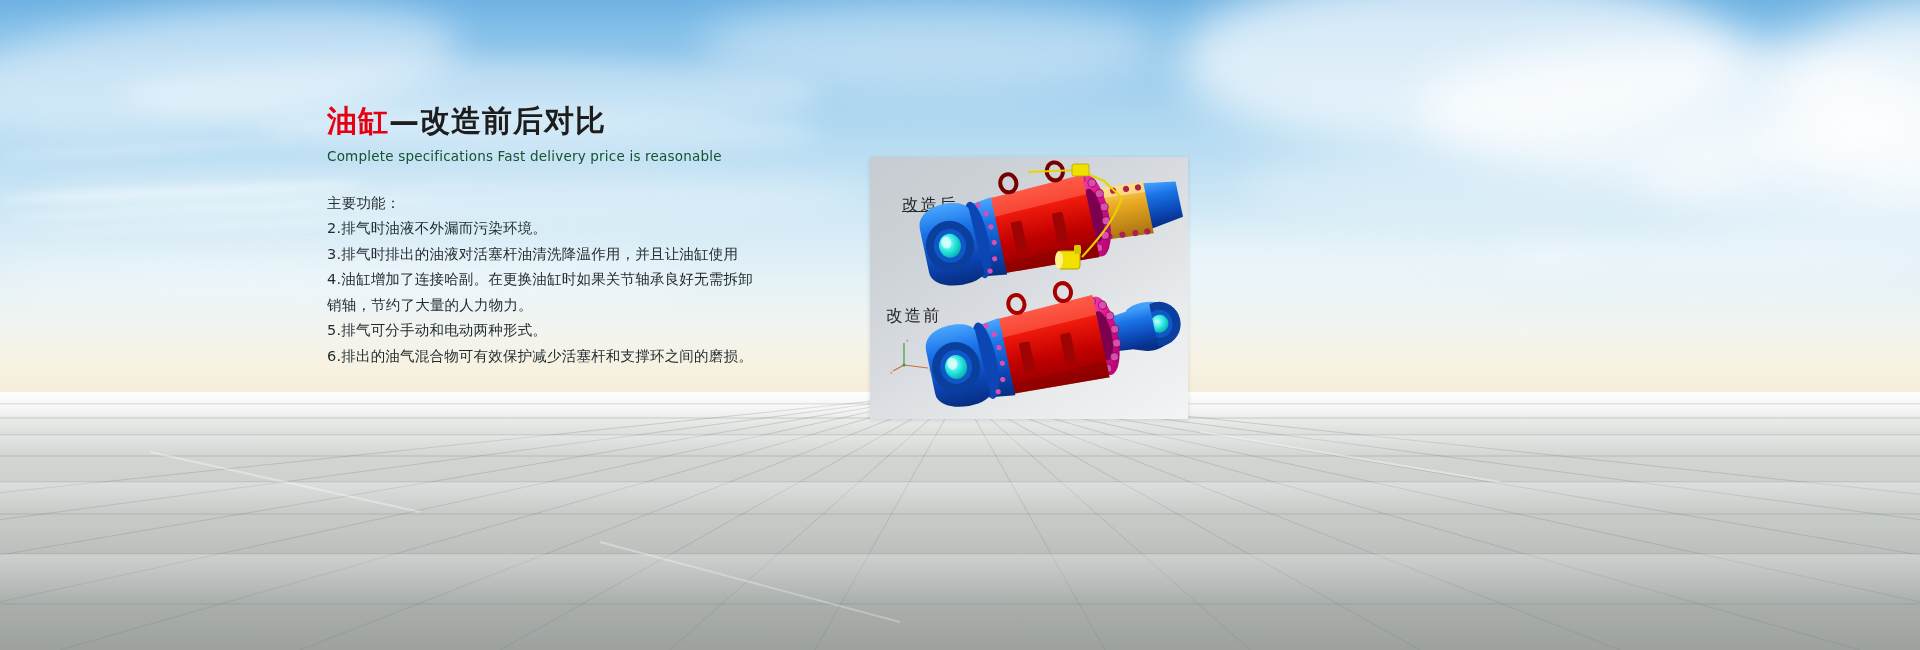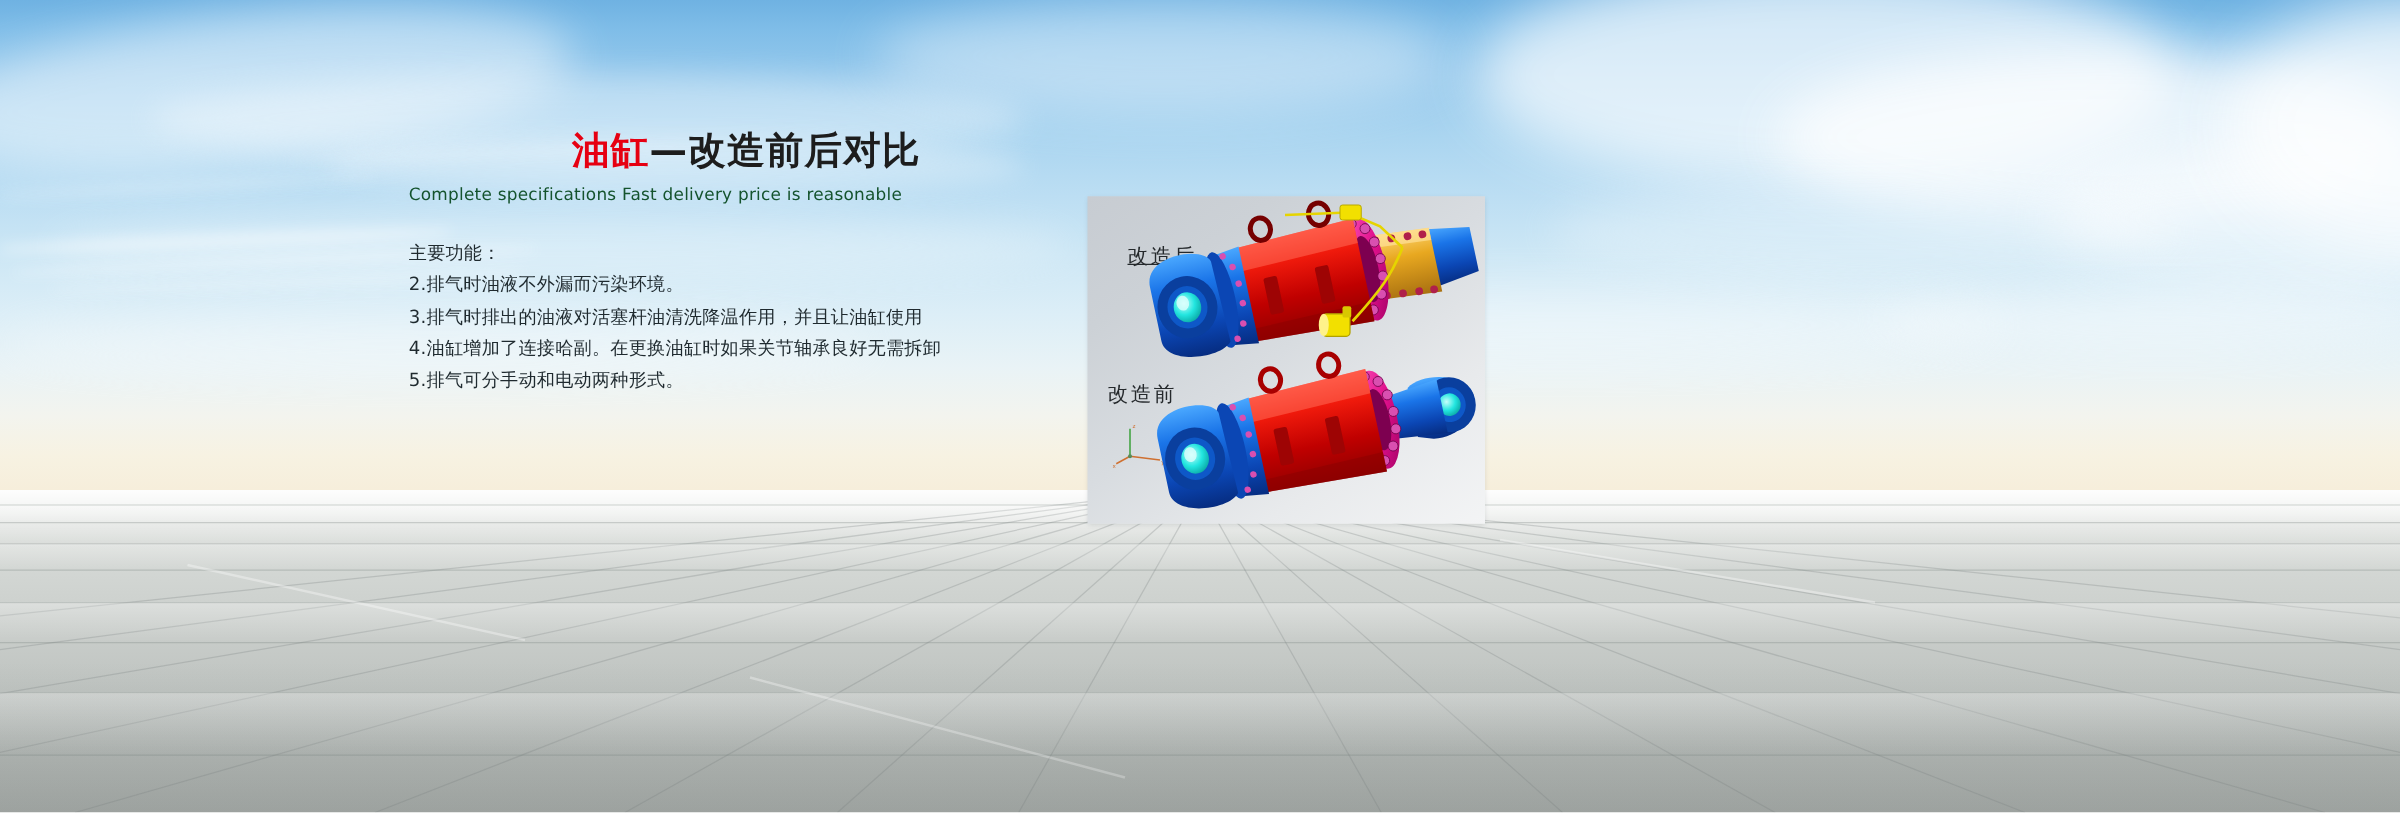--- a/index.html
+++ b/index.html
@@ -112,21 +112,20 @@
   }
   .headline {
     font-family: "DejaVu Sans", "Liberation Sans", sans-serif;
     font-size: 30px;
     font-weight: 700;
     letter-spacing: 1px;
     color: #1d1d1d;
     line-height: 1.15;
     margin: 0;
     white-space: nowrap;
-    text-align: center;
   }
   .headline .hl-red { color: #e60012; }
   .subhead {
     margin: 9px 0 0 0;
     font-size: 13.5px;
     color: #14532d;
     letter-spacing: .2px;
     font-weight: 400;
     white-space: nowrap;
   }
@@ -257,21 +256,23 @@
       <span class="hl-red">油缸</span><span>—改造前后对比</span>
     </h1>
 
     <p class="subhead">Complete specifications Fast delivery price is reasonable</p>
 
     <div class="body-block">
       <div class="body-line">主要功能：</div>
       <div class="body-line">2.排气时油液不外漏而污染环境。</div>
       <div class="body-line">3.排气时排出的油液对活塞杆油清洗降温作用，并且让油缸使用</div>
       <div class="body-line">4.油缸增加了连接哈副。在更换油缸时如果关节轴承良好无需拆卸</div>
+      <div class="body-line">销轴，节约了大量的人力物力。</div>
       <div class="body-line">5.排气可分手动和电动两种形式。</div>
+      <div class="body-line">6.排出的油气混合物可有效保护减少活塞杆和支撑环之间的磨损。</div>
     </div>
   </div>
 
   <div class="panel">
 
     <div class="panel-label label-after">改造后</div>
     <div class="panel-label label-before">改造前</div>
 
     <svg class="axis-gizmo" viewBox="0 0 44 40">
       <line x1="14" y1="30" x2="14" y2="8" stroke="#3aa03a" stroke-width="1.2"></line>

